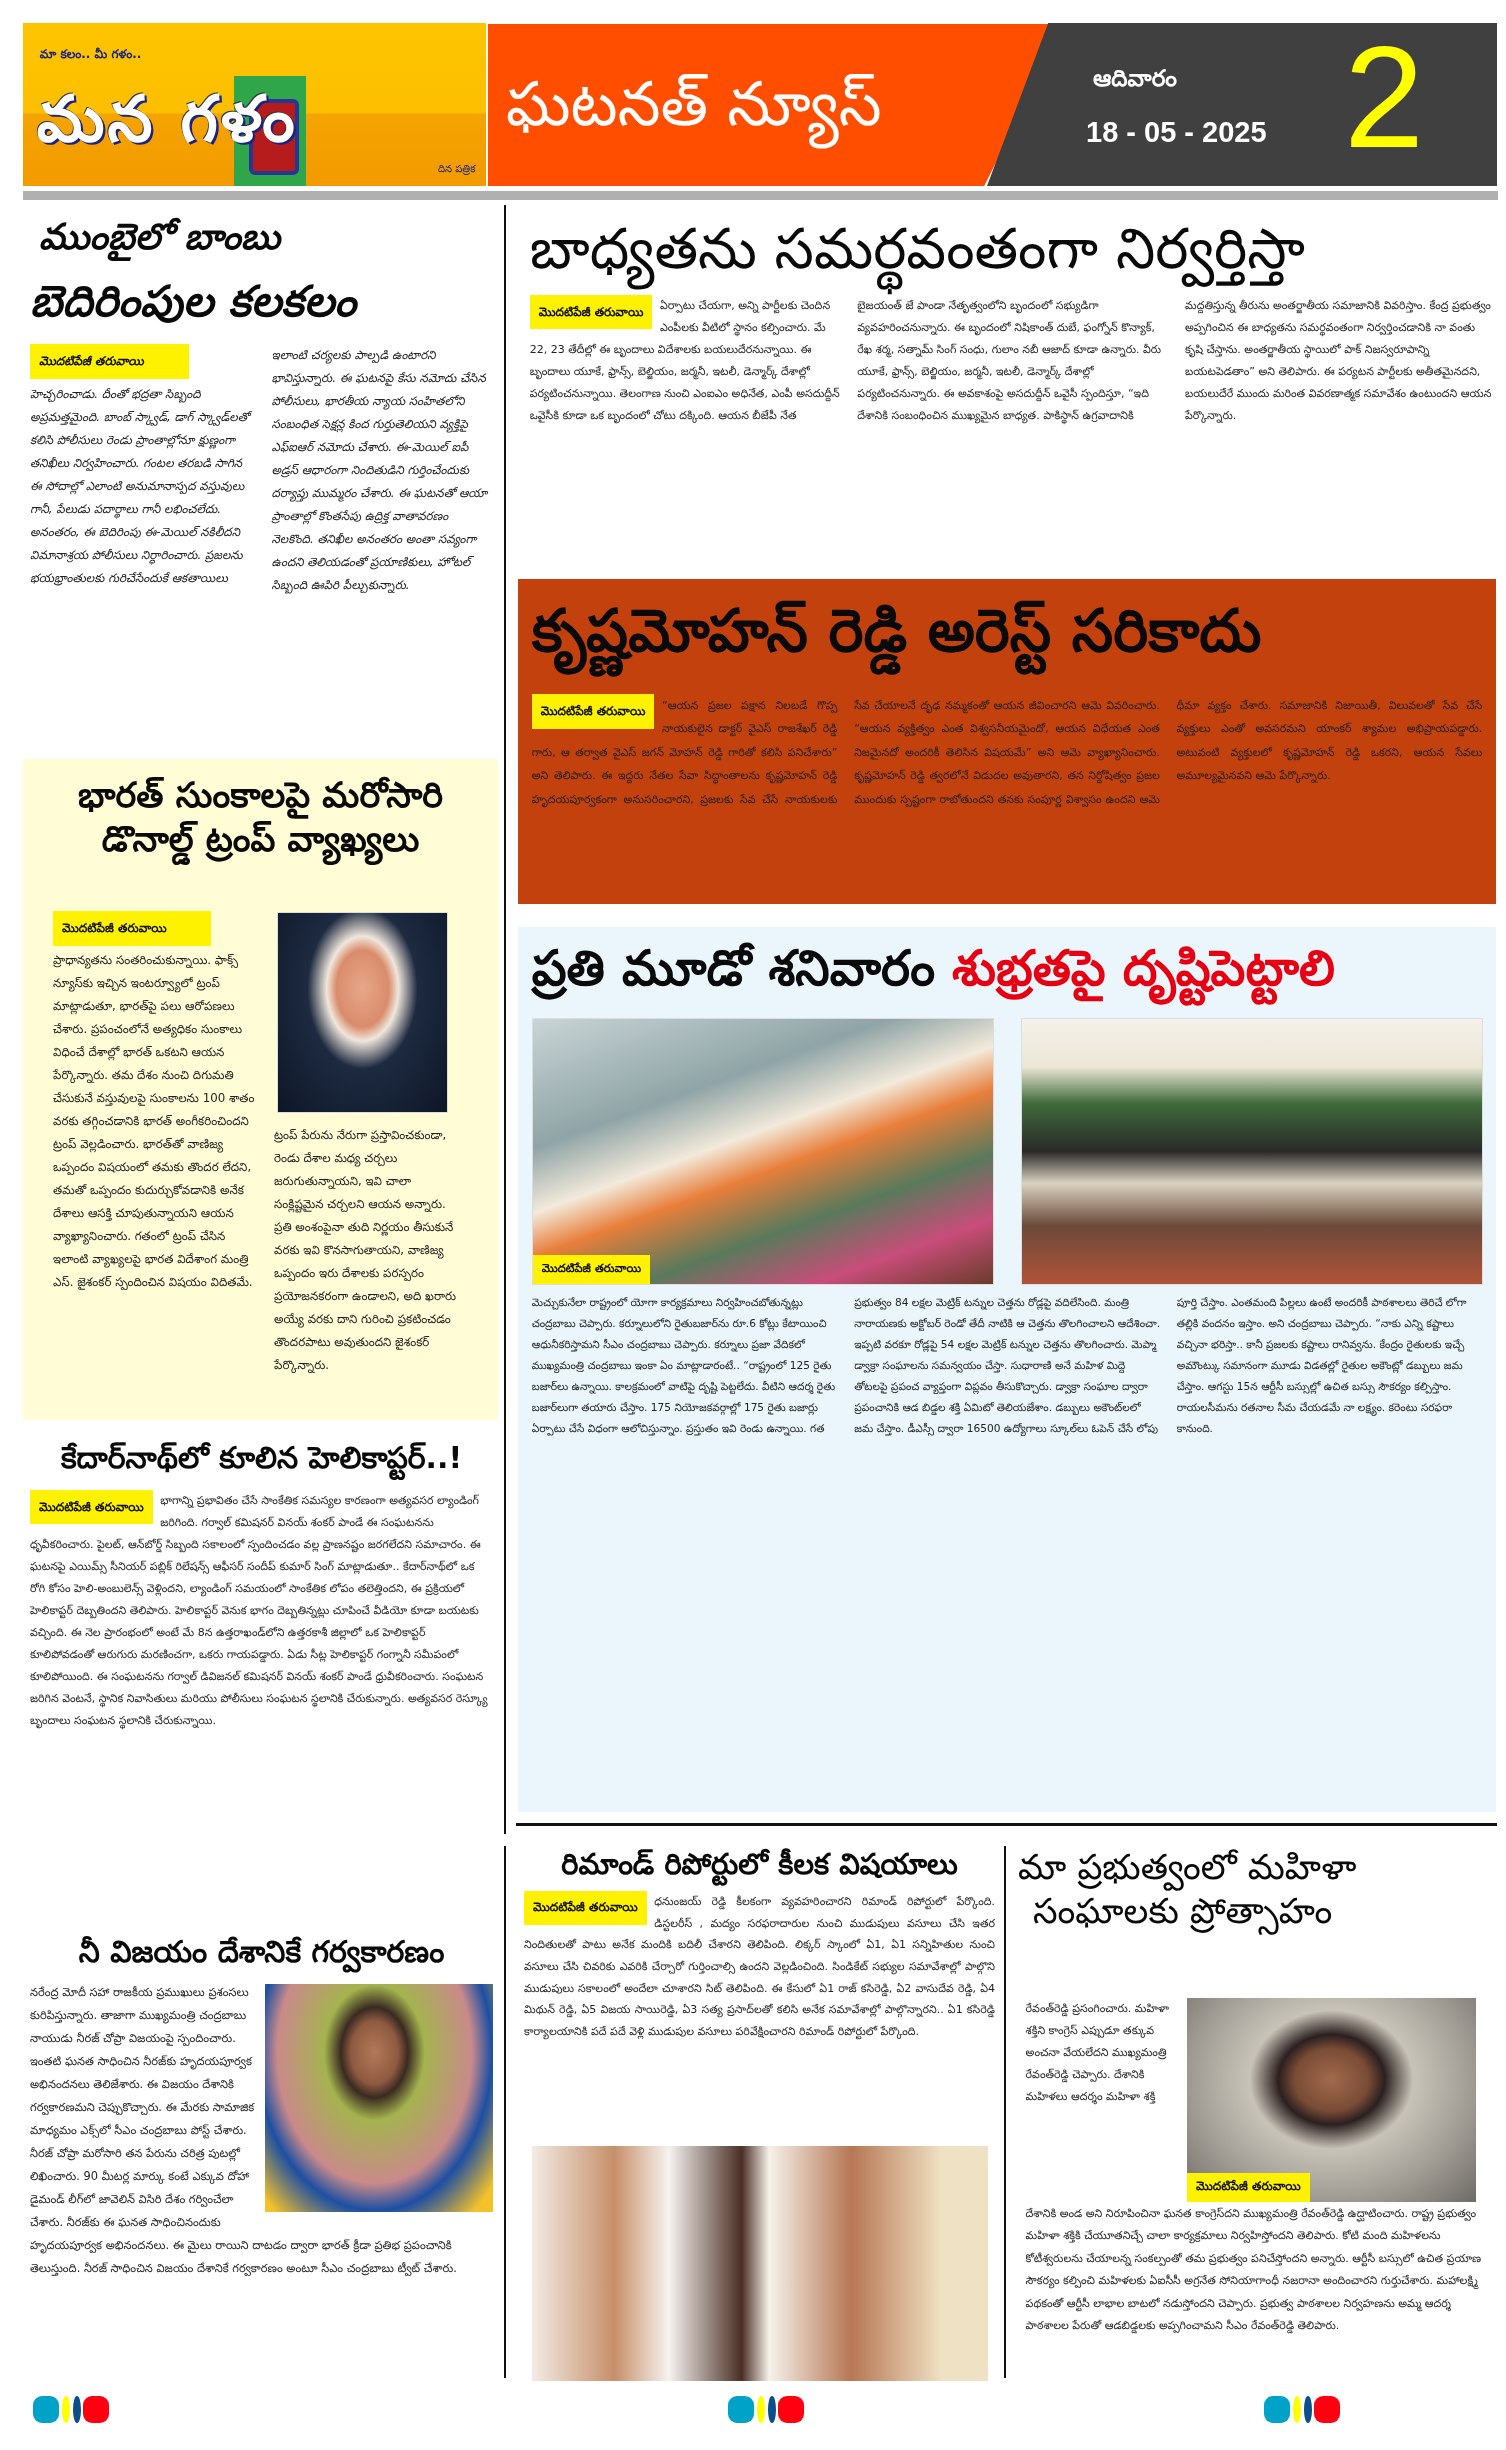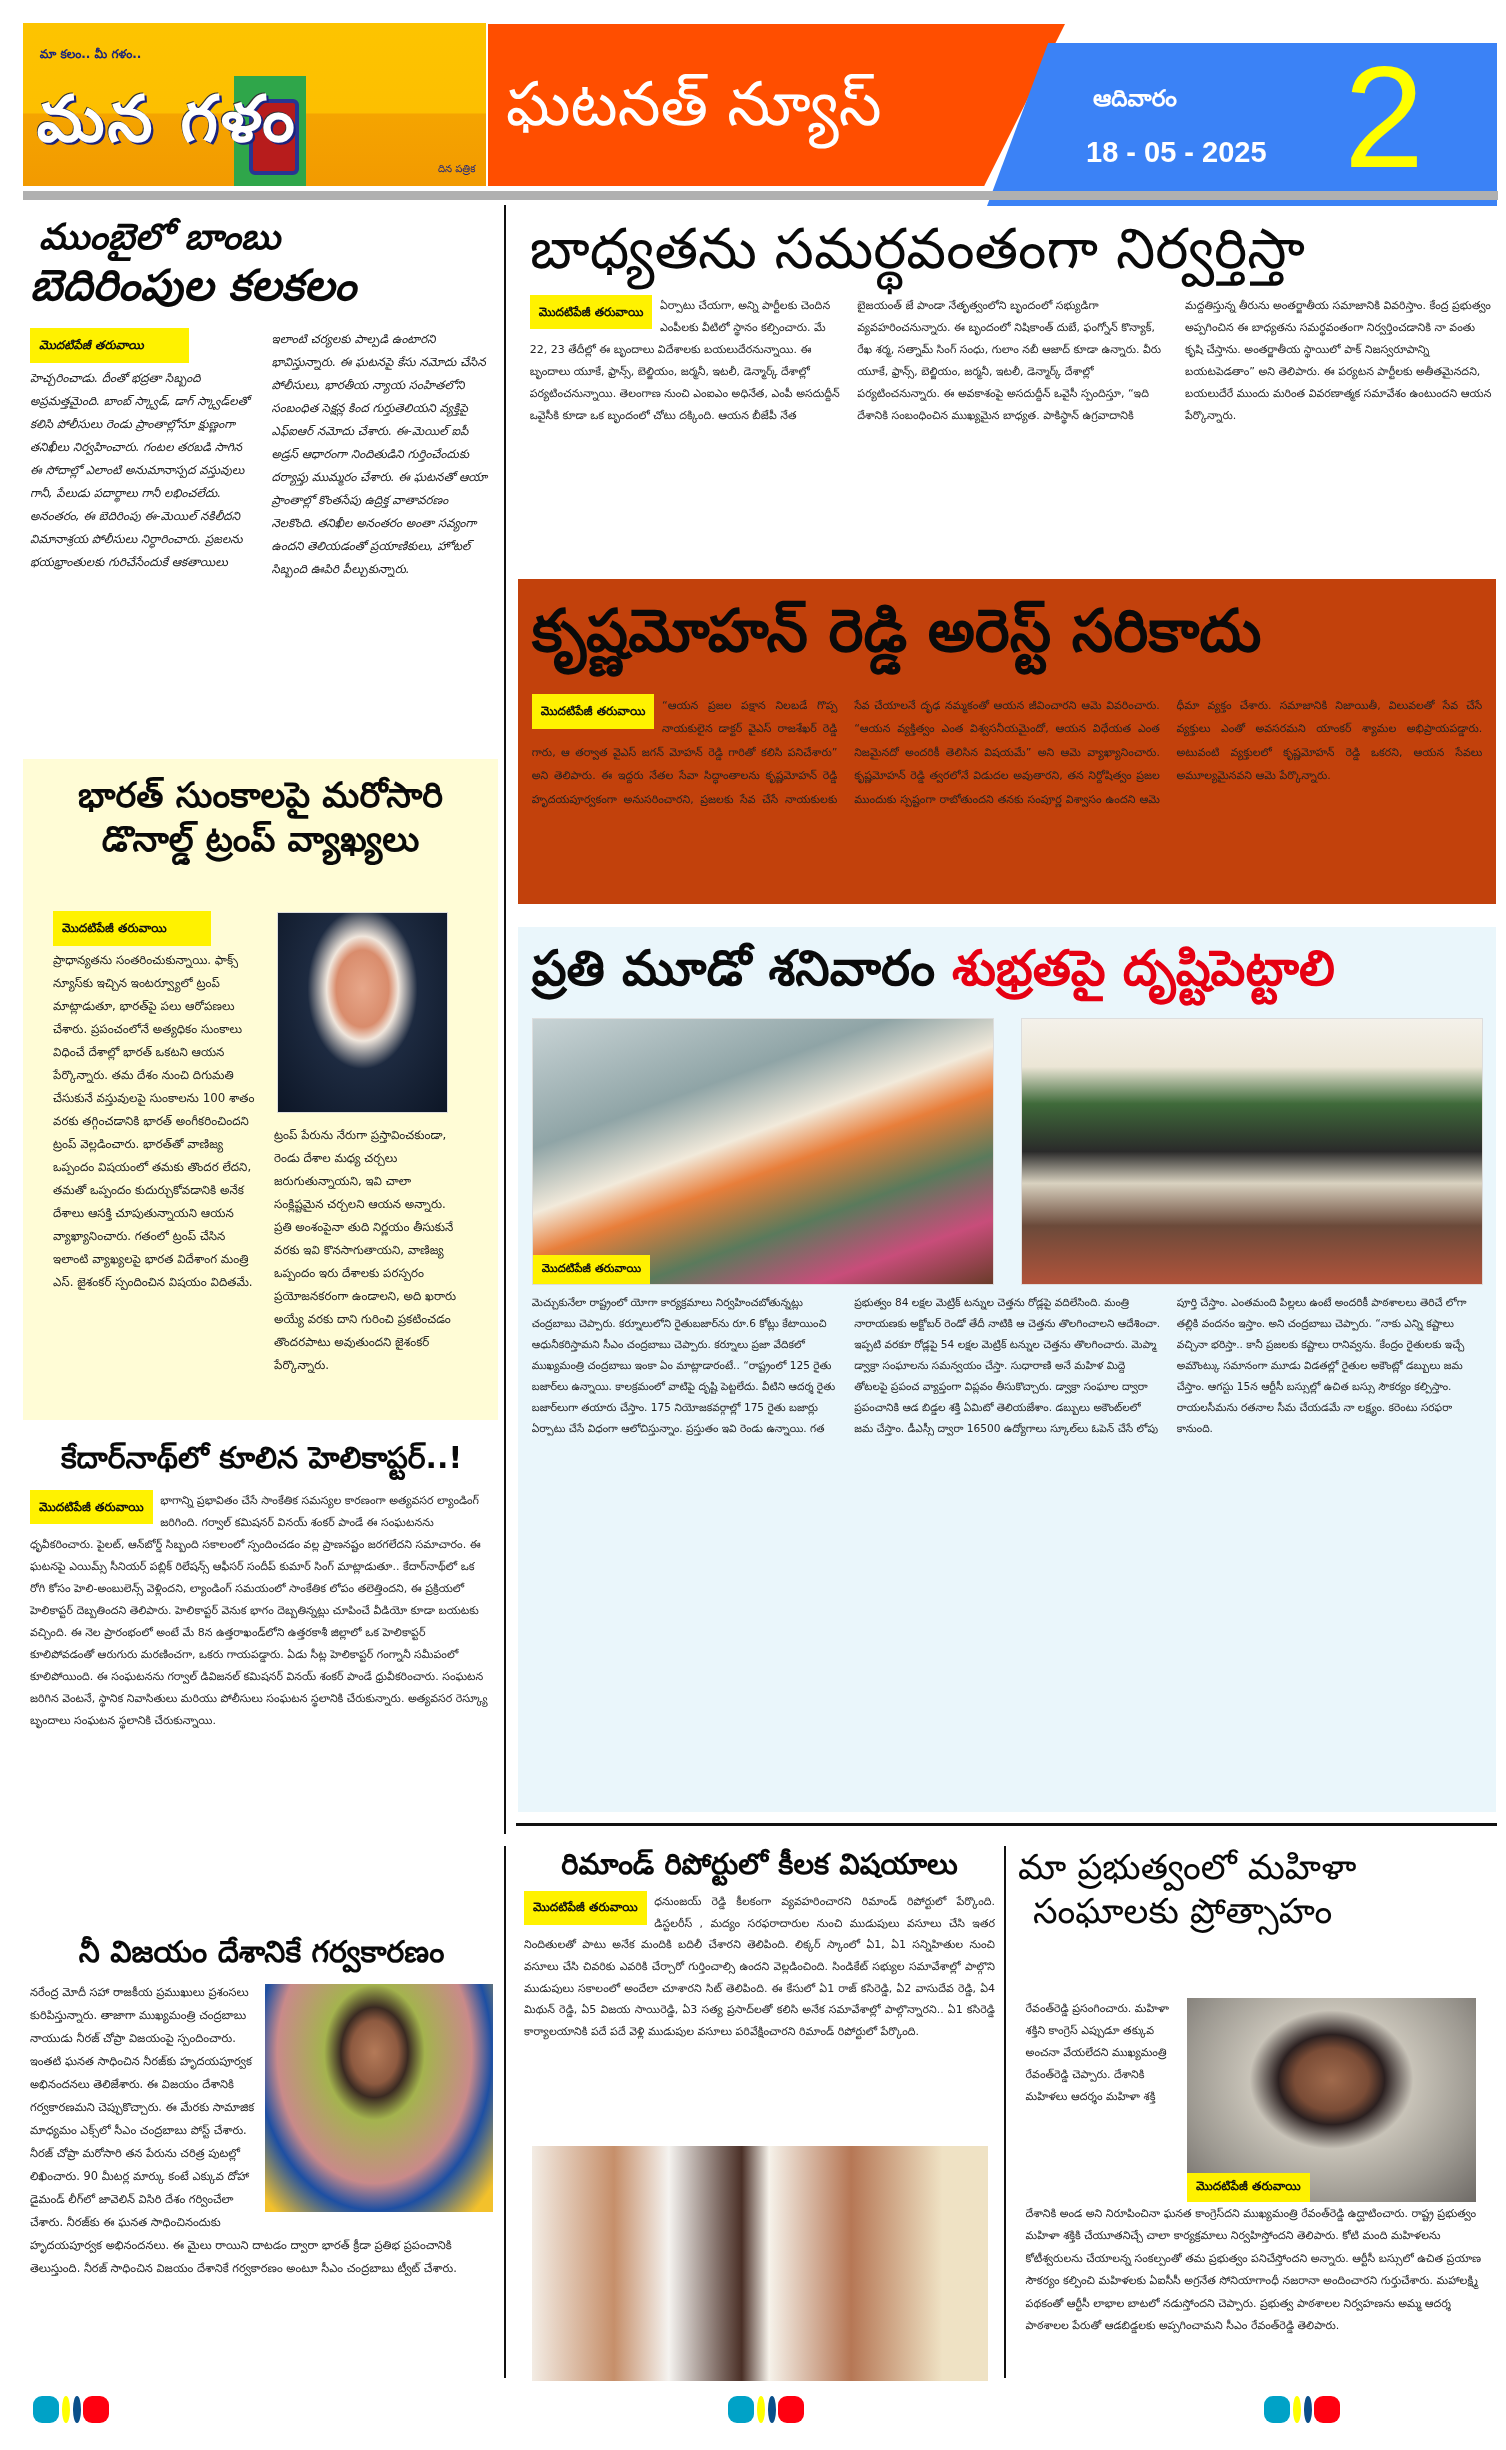--- a/index.html
+++ b/index.html
@@ -7,21 +7,21 @@
   .abs { position: absolute; }
   
   .mast { left: 23px; top: 23px; width: 463px; height: 163px; background: linear-gradient(#fdc400 0%, #fdbf00 55%, #f5a400 56%, #f29a00 100%); overflow: hidden; }
   .mast .tag { position: absolute; left: 16.7px; top: 24px; font-size: 12px; font-weight: bold; color: #1a237e; }
   .mast .name { position: absolute; left: 13.7px; top: 59px; font-size: 64px; font-weight: bold; color: #fff; text-shadow: 2.3px 2.3px 0 #1a237e, -0.8px -0.8px 0 #333; letter-spacing: 3px; }
   .mast .fist { position: absolute; left: 211px; top: 53px; width: 72px; height: 110px; background: #2fa64a; }
   .mast .fist::after { content: ""; position: absolute; left: 15px; top: 23px; width: 42px; height: 68px; background: #b71c1c; border: 4.6px solid #283593; border-radius: 6px; }
   .mast .sub { position: absolute; right: 10.6px; bottom: 9px; font-size: 10px; font-weight: normal; color: #1a237e; }
   .section-band { left: 488px; top: 24px; width: 577px; height: 162px; background: #ff4e00; clip-path: polygon(0 0, 100% 0, 86% 100%, 0 100%); }
   .section-band .title { position: absolute; left: 18px; top: 44px; font-size: 61px; color: #fff; font-weight: normal; }
-  .date-band { left: 987px; top: 23px; width: 510px; height: 163px; background: #3b82f6; clip-path: polygon(12% 0, 100% 0, 100% 100%, 0 100%); margin-top: 20px; }
+  .date-band { left: 987px; top: 23px; width: 510px; height: 163px; background: #404040; clip-path: polygon(12% 0, 100% 0, 100% 100%, 0 100%); }
   .date-band .day { position: absolute; left: 106px; top: 42px; font-size: 23px; color: #fff; font-weight: bold; }
   .date-band .date { position: absolute; left: 99px; top: 93px; font-size: 29px; color: #fff; font-weight: bold; font-family: "Liberation Sans Narrow", "Liberation Sans", sans-serif; }
   .date-band .pno { position: absolute; left: 357px; top: 3px; font-size: 144px; color: #ffff00; font-family: "Liberation Sans", sans-serif; line-height: 1; }
   .grey-bar { left: 23px; top: 191px; width: 1475px; height: 9px; background: #b0b0b0; }
   
   .vrule { width: 1.5px; background: #111; }
   .hrule { height: 3px; background: #111; }
   .headline { font-weight: bold; color: #0a0a0a; line-height: 1.25; }
   .body-text { font-size: 11.8px; line-height: 23px; color: #222; }
   .justify { text-align: justify; }
@@ -56,21 +56,21 @@
 </div>
 <div class="abs grey-bar"></div>
 
 <div class="abs vrule" style="left:504px; top:205px; height:1629px;"></div>
 <div class="abs vrule" style="left:504px; top:1846px; height:532px;"></div>
 <div class="abs vrule" style="left:1004px; top:1846px; height:532px;"></div>
 <div class="abs hrule" style="left:516px; top:1823px; width:981px;"></div>
 
 <div class="abs" style="left:30px; top:214px; width:463px;font-style:italic;">
   <div class="headline" style="font-size:36px; padding-left:9px;">ముంబైలో బాంబు</div>
-  <div class="headline" style="font-size:43px;">బెదిరింపుల కలకలం</div>
+  <div class="headline" style="font-size:43px;margin-top:16px;">బెదిరింపుల కలకలం</div>
   <div class="cols2 body-text" style="margin-top:15px; height:380px;">
     <span class="badge" style="display:block; width:159px; margin-bottom:4.6px;">మొదటిపేజీ తరువాయి</span>
     <span>హెచ్చరించాడు. దీంతో భద్రతా సిబ్బంది అప్రమత్తమైంది. బాంబ్ స్క్వాడ్, డాగ్ స్క్వాడ్‌లతో కలిసి పోలీసులు రెండు ప్రాంతాల్లోనూ క్షుణ్ణంగా తనిఖీలు నిర్వహించారు. గంటల తరబడి సాగిన ఈ సోదాల్లో ఎలాంటి అనుమానాస్పద వస్తువులు గానీ, పేలుడు పదార్థాలు గానీ లభించలేదు. అనంతరం, ఈ బెదిరింపు ఈ-మెయిల్ నకిలీదని విమానాశ్రయ పోలీసులు నిర్ధారించారు. ప్రజలను భయభ్రాంతులకు గురిచేసేందుకే ఆకతాయిలు ఇలాంటి చర్యలకు పాల్పడి ఉంటారని భావిస్తున్నారు. ఈ ఘటనపై కేసు నమోదు చేసిన పోలీసులు, భారతీయ న్యాయ సంహితలోని సంబంధిత సెక్షన్ల కింద గుర్తుతెలియని వ్యక్తిపై ఎఫ్ఐఆర్ నమోదు చేశారు. ఈ-మెయిల్ ఐపీ అడ్రస్ ఆధారంగా నిందితుడిని గుర్తించేందుకు దర్యాప్తు ముమ్మరం చేశారు. ఈ ఘటనతో ఆయా ప్రాంతాల్లో కొంతసేపు ఉద్రిక్త వాతావరణం నెలకొంది. తనిఖీల అనంతరం అంతా సవ్యంగా ఉందని తెలియడంతో ప్రయాణికులు, హోటల్ సిబ్బంది ఊపిరి పీల్చుకున్నారు.</span>
   </div>
 </div>
 
 <div class="abs" style="left:516px; top:214px; width:980px;">
   <div class="headline" style="font-size:56px; font-weight:normal; padding-left:13.7px;">బాధ్యతను సమర్థవంతంగా నిర్వర్తిస్తా</div>
   <div class="cols3 body-text" style="margin-top:10.6px; padding-left:13.7px; height:228px; font-size:11px; line-height:22px;">
     <span class="badge badge-float">మొదటిపేజీ తరువాయి</span>

